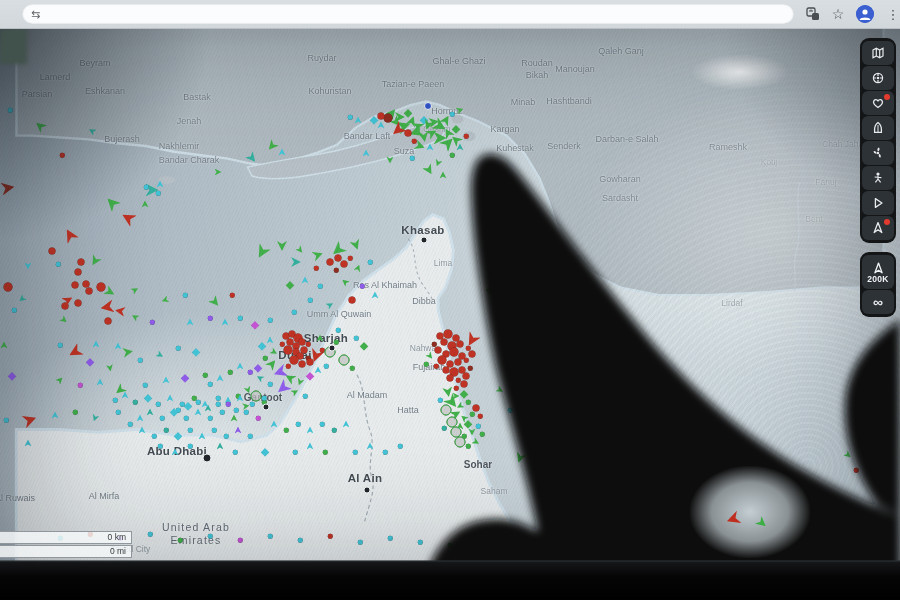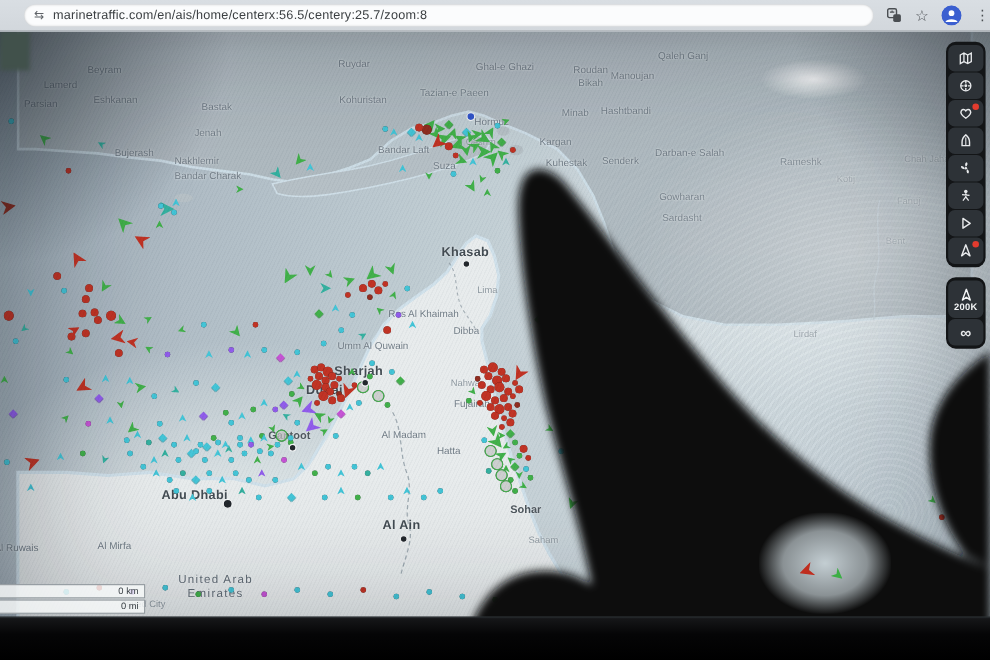--- a/index.html
+++ b/index.html
@@ -665,21 +665,20 @@
     </div>
 
   <div id="bezel-edge"></div>
   <div id="bezel"></div>
 
   <div class="ov" id="vignette"></div>
 
   <div id="browserbar">
     <div id="urlpill">
       <span id="siteicon">⇆</span>
-      <span id="urltext">marinetraffic.com/en/ais/home/centerx:56.5/centery:25.7/zoom:8</span>
     </div>
     <div class="chrome-ic" id="ic-translate">
       <svg width="14" height="14" viewBox="0 0 14 14">
           <rect x="1" y="1" width="8" height="8" rx="1.5" fill="none" stroke="#4a4e52" stroke-width="1.3"></rect>
           <rect x="6" y="6" width="7" height="7" rx="1.5" fill="#4a4e52"></rect>
           <line x1="3" y1="4" x2="7" y2="4" stroke="#4a4e52" stroke-width="1"></line>
           <line x1="5" y1="2.6" x2="5" y2="4" stroke="#4a4e52" stroke-width="1"></line>
         </svg>
     </div>
     <div class="chrome-ic" id="ic-star">☆</div>

